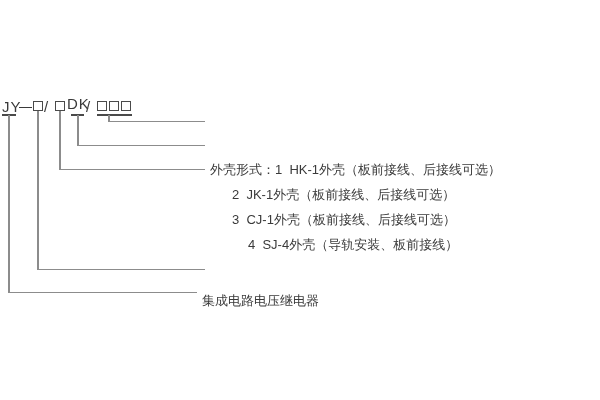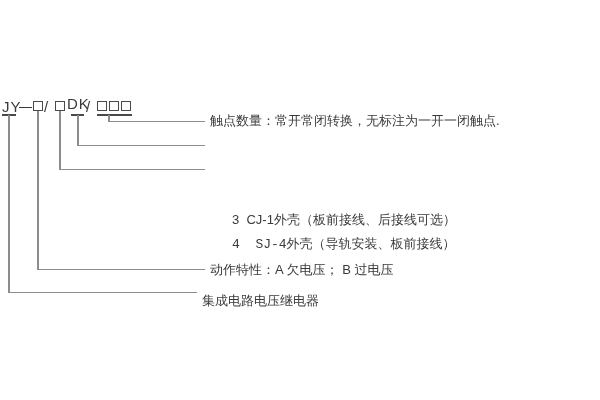--- a/index.html
+++ b/index.html
@@ -71,19 +71,19 @@
   <div class="abs vline" style="left:59px;top:111px;height:59px;"></div>
   <div class="abs vline" style="left:77px;top:115px;height:31px;"></div>
   <div class="abs vline" style="left:108px;top:115px;height:7px;"></div>
 
   <div class="abs hline" style="left:108px;top:120.5px;width:97px;"></div>
   <div class="abs hline" style="left:77px;top:144.5px;width:128px;"></div>
   <div class="abs hline" style="left:59px;top:168.5px;width:146px;"></div>
   <div class="abs hline" style="left:37px;top:268.5px;width:168px;"></div>
   <div class="abs hline" style="left:8px;top:291.5px;width:189px;"></div>
 
-  <div class="abs row-label" style="left:210px;top:114px;">触点数量：常开常闭转换，无标注为一开一闭触点.</div>
+  <div class="abs row-label" style="left:210px;top:163px;">外壳形式：1  HK-1外壳（板前接线、后接线可选）</div>
+  <div class="abs row-label" style="left:232px;top:188px;">2  JK-1外壳（板前接线、后接线可选）</div>
   <div class="abs row-label" style="left:232px;top:213px;">3  CJ-1外壳（板前接线、后接线可选）</div>
-  <div class="abs row-label" style="left:232px;top:238px;font-family:Liberation Mono, monospace;">4  SJ-4外壳（导轨安装、板前接线）</div>
-  <div class="abs row-label" style="left:210px;top:263px;">动作特性：A 欠电压； B 过电压</div>
+  <div class="abs row-label" style="left:248px;top:238px;">4  SJ-4外壳（导轨安装、板前接线）</div>
   <div class="abs row-label" style="left:202px;top:294px;">集成电路电压继电器</div>
 
 </div>
 
 </body></html>

